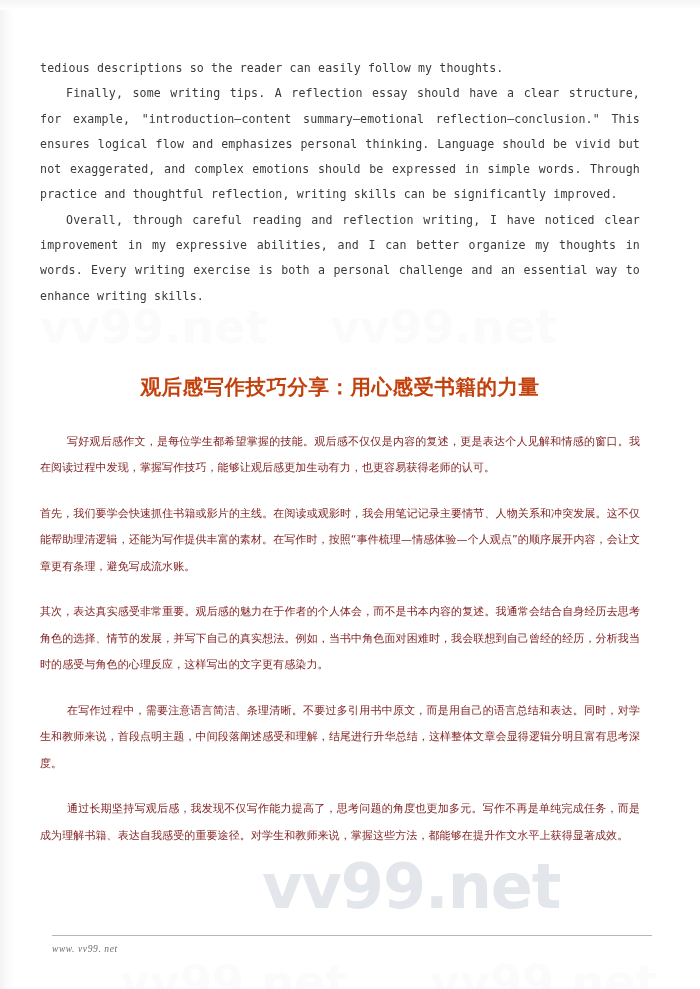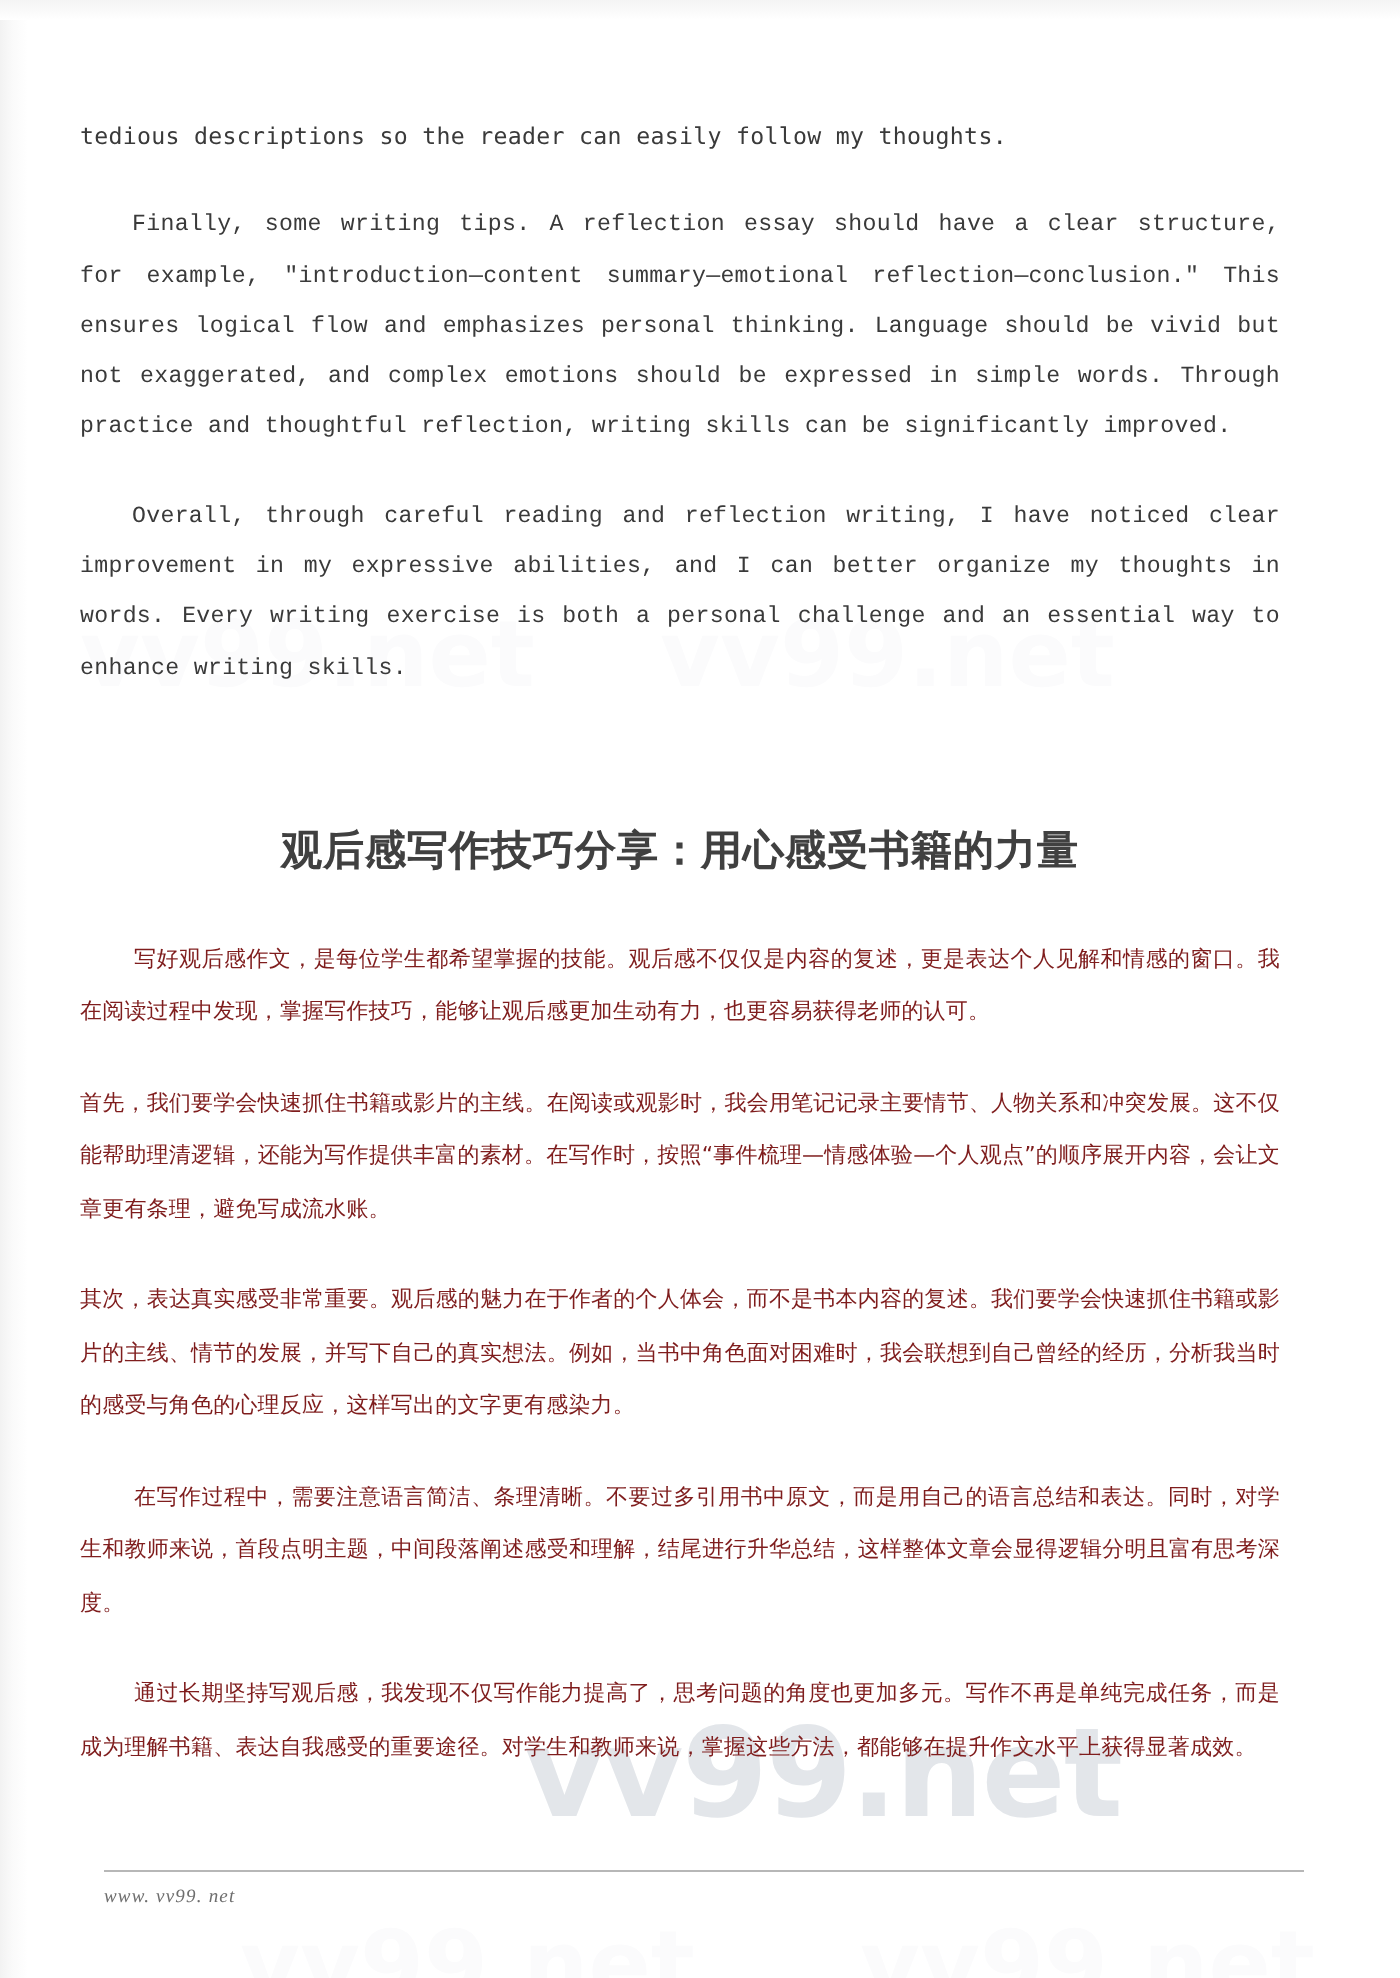--- a/index.html
+++ b/index.html
@@ -89,33 +89,31 @@
     color: #3a3a3a;
     text-align: justify;
     text-justify: inter-word;
     margin: 0;
     letter-spacing: 0.15px;
   }
   .en-para.first {
     margin-top: 56px;
   }
   .en-para.gap {
-    margin-top: 19px;
-    font-family: Liberation Mono, monospace;
   }
   .en-indent {
     text-indent: 26px;
   }
 
   
   .cn-heading {
     font-family: "DejaVu Sans", "Liberation Sans", sans-serif;
     font-weight: bold;
     font-size: 20.5px;
-    color: #404040;
+    color: #c2410c;
     text-align: center;
     margin: 0;
     padding: 0;
     letter-spacing: 0.5px;
   }
   .cn-heading-wrap {
     margin-top: 64px;
   }
 
   
@@ -182,21 +180,21 @@
     <p class="en-para gap en-indent">Overall, through careful reading and reflection writing, I have noticed clear improvement in my expressive abilities, and I can better organize my thoughts in words. Every writing exercise is both a personal challenge and an essential way to enhance writing skills.</p>
 
     <div class="cn-heading-wrap">
       <h1 class="cn-heading">观后感写作技巧分享：用心感受书籍的力量</h1>
     </div>
 
     <p class="cn-para indent cn-gap-1">写好观后感作文，是每位学生都希望掌握的技能。观后感不仅仅是内容的复述，更是表达个人见解和情感的窗口。我在阅读过程中发现，掌握写作技巧，能够让观后感更加生动有力，也更容易获得老师的认可。</p>
 
     <p class="cn-para cn-gap">首先，我们要学会快速抓住书籍或影片的主线。在阅读或观影时，我会用笔记记录主要情节、人物关系和冲突发展。这不仅能帮助理清逻辑，还能为写作提供丰富的素材。在写作时，按照“事件梳理—情感体验—个人观点”的顺序展开内容，会让文章更有条理，避免写成流水账。</p>
 
-    <p class="cn-para cn-gap">其次，表达真实感受非常重要。观后感的魅力在于作者的个人体会，而不是书本内容的复述。我们要学会快速抓住书籍或影片的主线、情节的发展，并写下自己的真实想法。例如，当书中角色面对困难时，我会联想到自己曾经的经历，分析我当时的感受与角色的心理反应，这样写出的文字更有感染力。</p>
+    <p class="cn-para cn-gap">其次，表达真实感受非常重要。观后感的魅力在于作者的个人体会，而不是书本内容的复述。我通常会结合自身经历去思考角色的选择、情节的发展，并写下自己的真实想法。例如，当书中角色面对困难时，我会联想到自己曾经的经历，分析我当时的感受与角色的心理反应，这样写出的文字更有感染力。</p>
 
     <p class="cn-para indent cn-gap">在写作过程中，需要注意语言简洁、条理清晰。不要过多引用书中原文，而是用自己的语言总结和表达。同时，对学生和教师来说，首段点明主题，中间段落阐述感受和理解，结尾进行升华总结，这样整体文章会显得逻辑分明且富有思考深度。</p>
 
     <p class="cn-para indent cn-gap">通过长期坚持写观后感，我发现不仅写作能力提高了，思考问题的角度也更加多元。写作不再是单纯完成任务，而是成为理解书籍、表达自我感受的重要途径。对学生和教师来说，掌握这些方法，都能够在提升作文水平上获得显著成效。</p>
 
   </div>
 
   <div class="footer">
     <div class="footer-rule"></div>
     <div class="footer-text">www. vv99. net</div>

